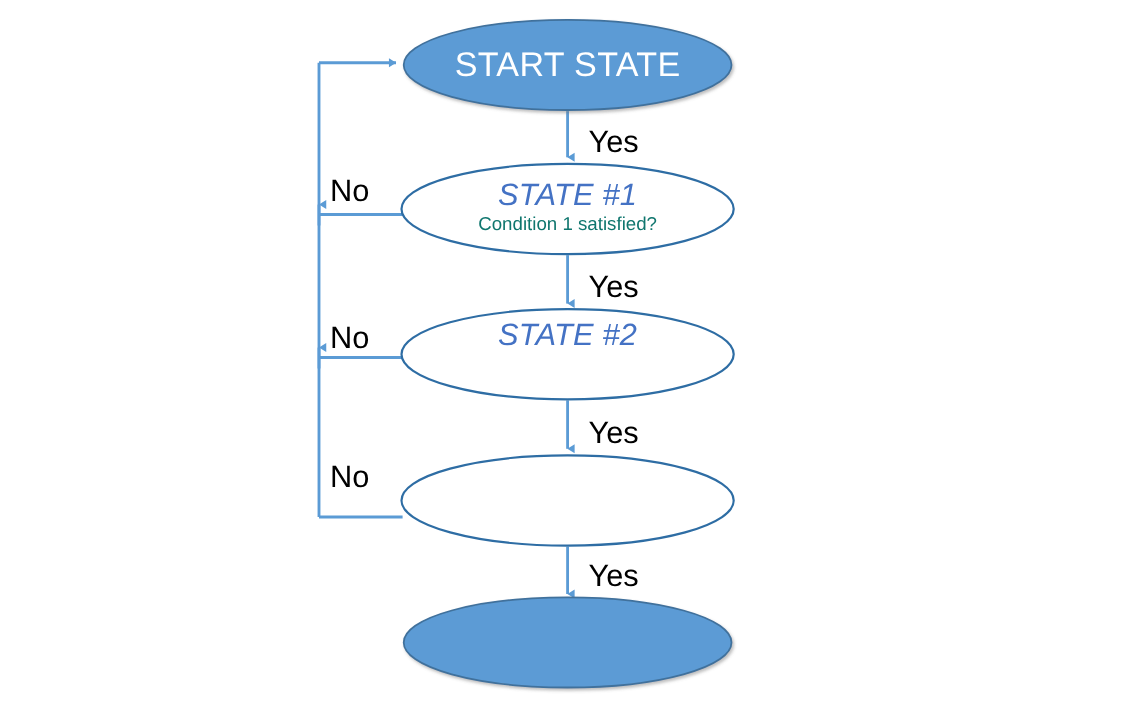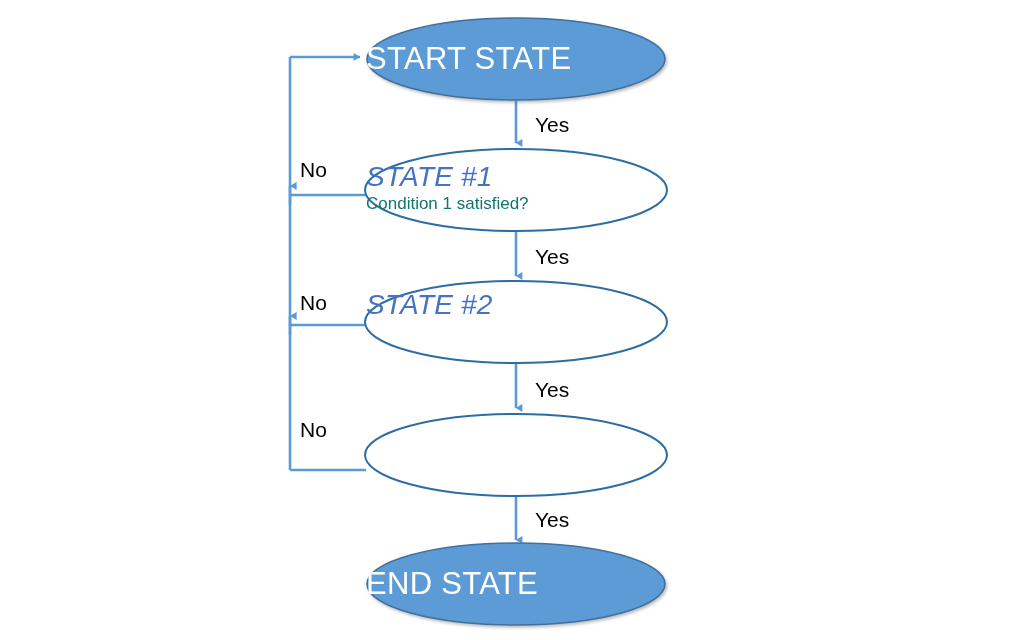--- a/index.html
+++ b/index.html
@@ -27,20 +27,21 @@
   .node-label-layer {
     position: absolute;
     left: 0;
     top: 0;
     width: 1036px;
     height: 640px;
     pointer-events: none;
   }
   .node-text {
     position: absolute;
+    text-align: center;
     pointer-events: auto;
   }
   .terminal-title {
     font-size: 31px;
     color: #ffffff;
     letter-spacing: 0.3px;
     white-space: nowrap;
   }
   .state-title {
     font-size: 28px;
@@ -50,21 +51,21 @@
     font-style: italic;
   }
   .state-sub {
     font-size: 17px;
     color: #0f766e;
     white-space: nowrap;
     margin-top: 1px;
   }
   .edge-label {
     position: absolute;
-    font-size: 21px;
+    font-size: 28px;
     color: #000000;
     white-space: nowrap;
     pointer-events: auto;
   }
 </style>
 </head>
 <body>
 
 <div id="canvas">
 
@@ -126,23 +127,20 @@
       <div class="state-sub">Condition 1 satisfied?</div>
     </div>
 
     <div class="node-text" style="left:366px; top:289px; width:300px;">
       <div class="state-title">STATE #2</div>
     </div>
 
     <div class="node-text" style="left:366px; top:426px; width:300px;">
     </div>
 
-    <div class="node-text" style="left:366px; top:566px; width:300px;">
-      <div class="terminal-title">END STATE</div>
-    </div>
 
     <div class="edge-label" style="left:535px; top:113px;">Yes</div>
 
     <div class="edge-label" style="left:535px; top:245px;">Yes</div>
 
     <div class="edge-label" style="left:535px; top:378px;">Yes</div>
 
     <div class="edge-label" style="left:535px; top:508px;">Yes</div>
 
     <div class="edge-label" style="left:300px; top:158px;">No</div>

